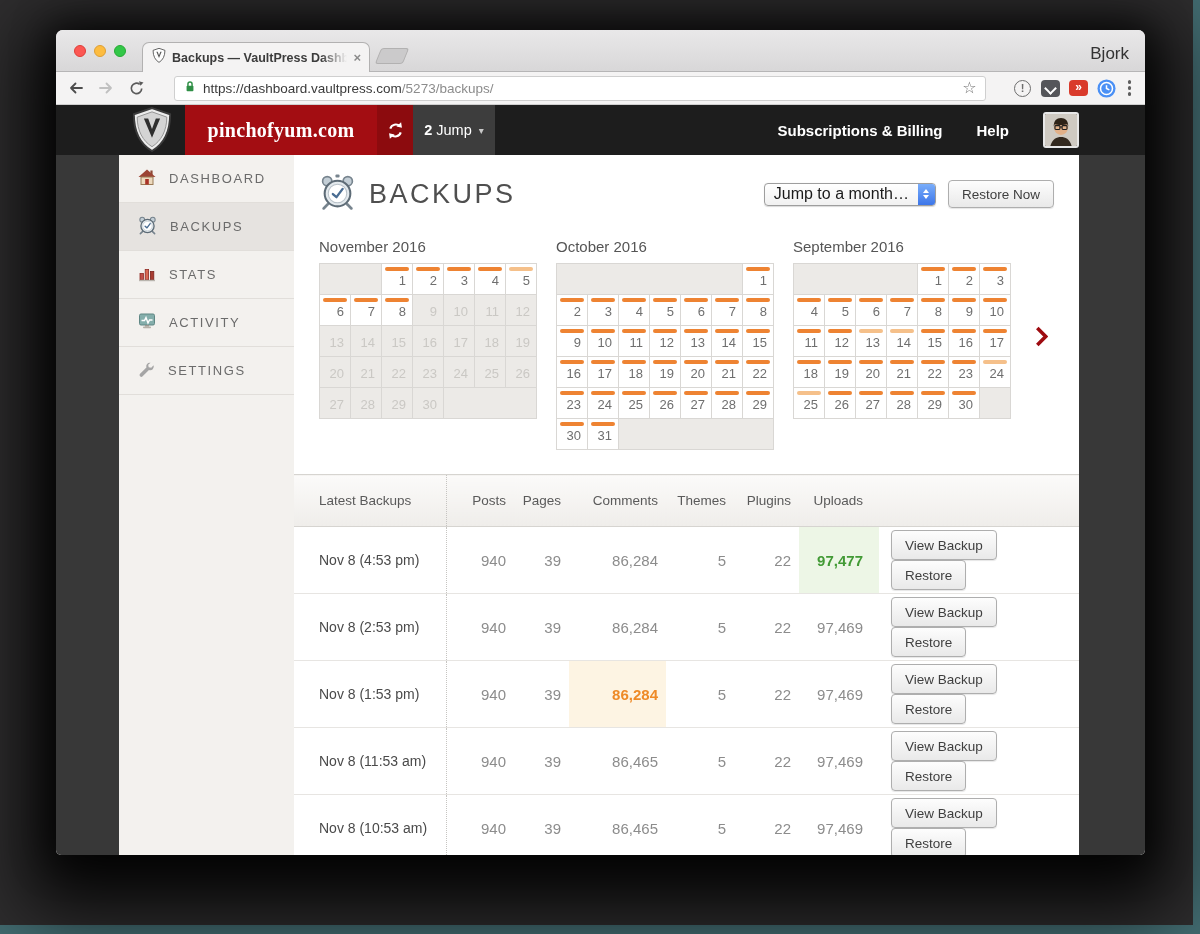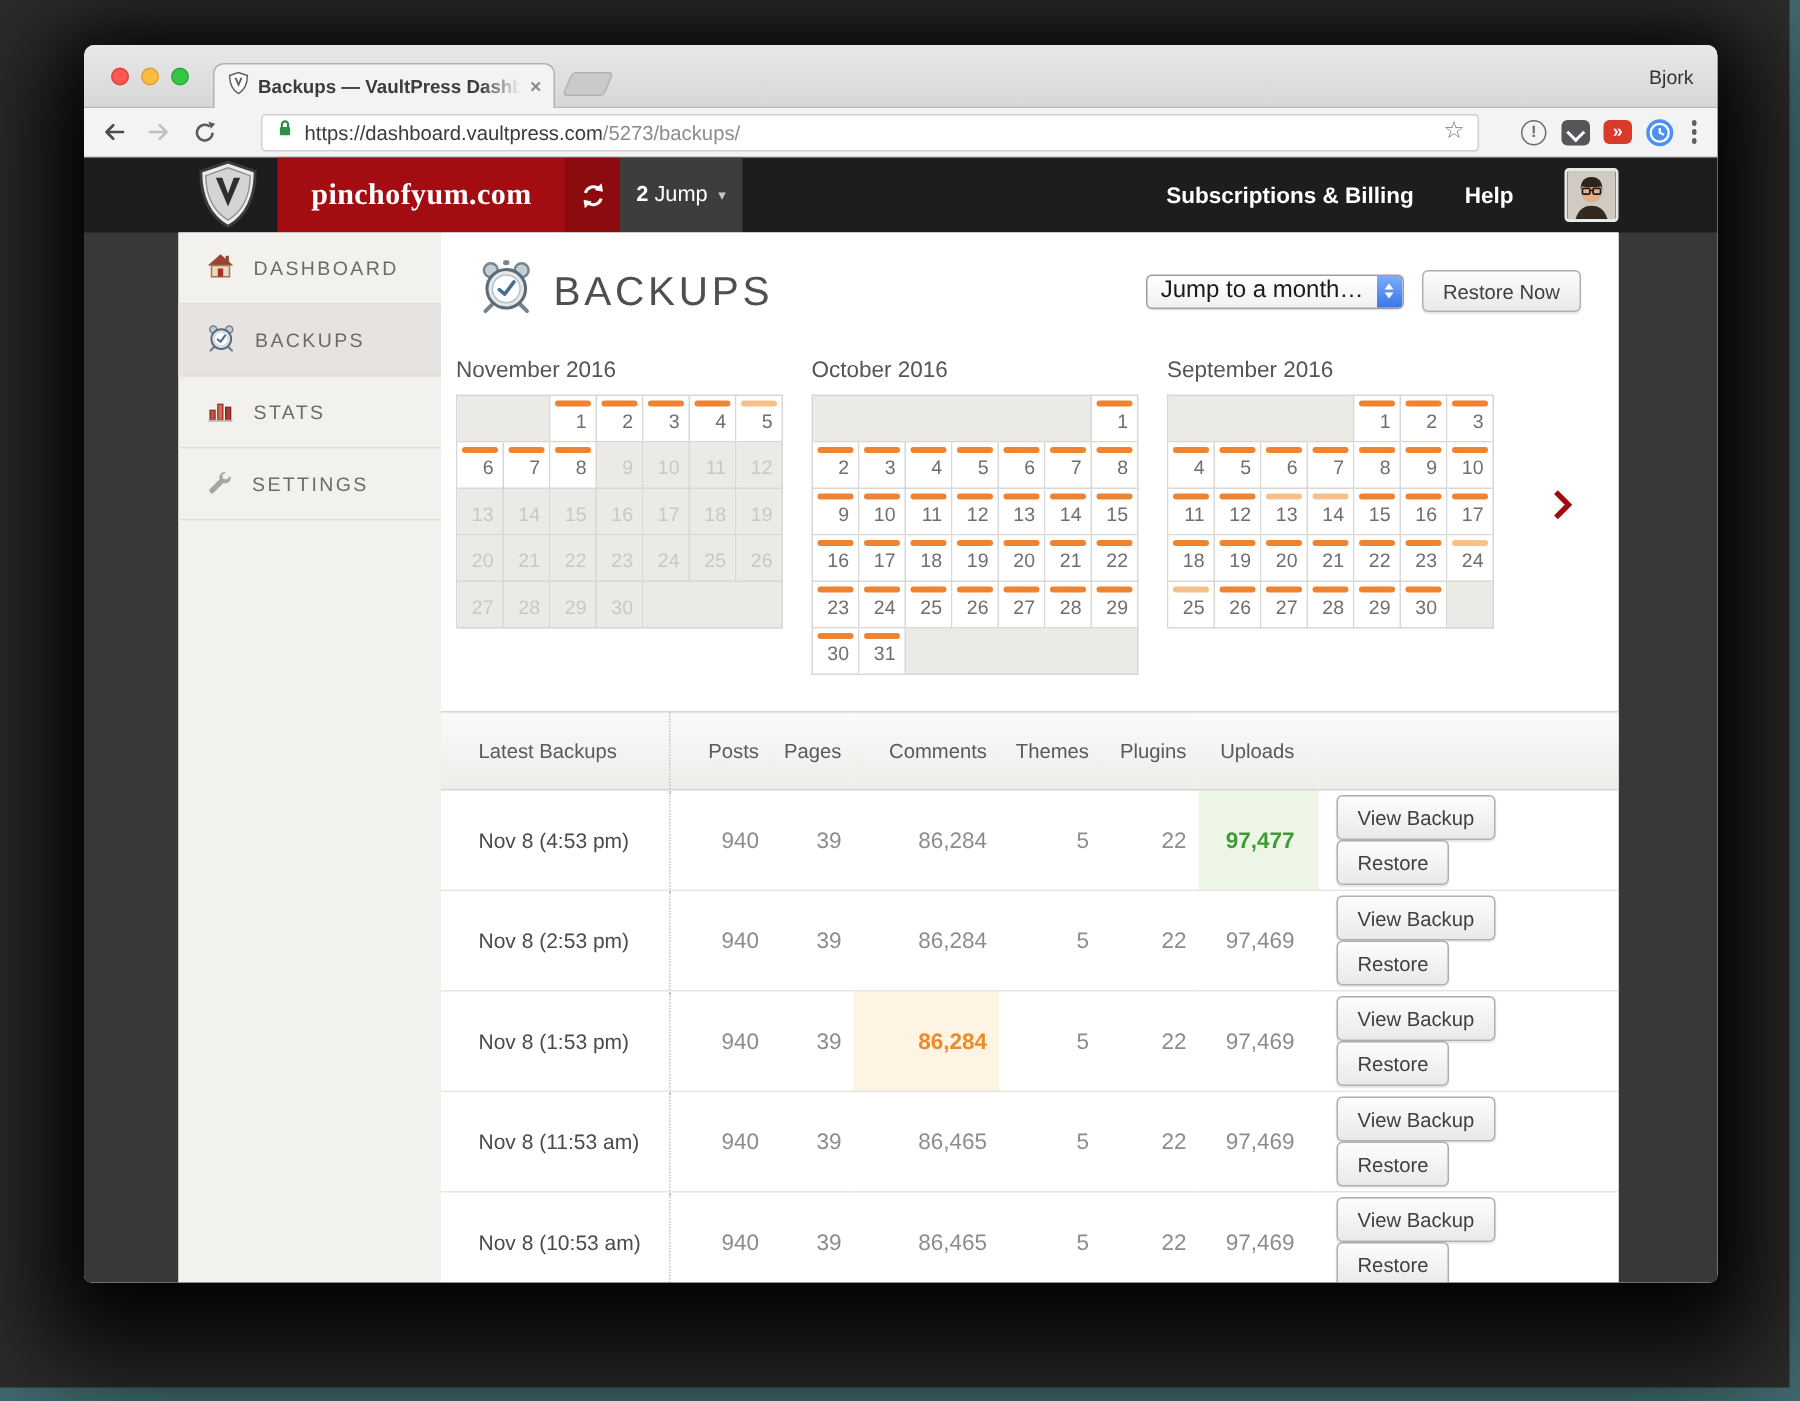--- a/index.html
+++ b/index.html
@@ -33,21 +33,21 @@
   .tab {
     position:absolute; left:86px; bottom:-1px; width:228px; height:30px;
     background:#f4f3f3; border:1px solid #b2b1b1; border-bottom:none;
     border-radius:7px 7px 0 0; display:flex; align-items:center; padding:0 8px 0 9px; gap:6px;font-weight:bold;
   }
   .tab-title { font-size:12.5px; color:#3c3c3c; white-space:nowrap; overflow:hidden; flex:1;
     -webkit-mask-image:linear-gradient(90deg,#000 85%,transparent); mask-image:linear-gradient(90deg,#000 85%,transparent); }
   .tab-close { font-size:13px; color:#8a8a8a; line-height:1; }
   .newtab-stub { position:absolute; left:322px; bottom:7px; width:28px; height:16px;
     background:#cbcacb; border:1px solid #b2b1b1; border-radius:3px; transform:skewX(-22deg); }
-  .profile-name { position:absolute; right:16px; top:14px; font-size:13px; color:#333;text-align:center; }
+  .profile-name { position:absolute; right:16px; top:14px; font-size:17px; color:#333;text-align:center; }
 
   
   .toolbar { height:33px; background:#f4f3f3; display:flex; align-items:center; padding:0 10px 0 8px; gap:6px;
     border-bottom:1px solid #cfcfcf; }
   .nav-btn { width:24px; height:24px; display:flex; align-items:center; justify-content:center; }
   .url-field {
     flex:1; height:25px; background:#fff; border:1px solid #cfcfcf; border-radius:3px;
     display:flex; align-items:center; padding:0 8px 0 9px; gap:7px; margin:0 20px;
   }
   .url-text { font-size:13.5px; color:#3a3a3a; white-space:nowrap; flex:1; }
@@ -101,21 +101,21 @@
   .stepper { width:17px; height:23px; background:linear-gradient(#7cb0fb,#3a73e8);
     display:flex; flex-direction:column; align-items:center; justify-content:center; gap:2px; }
   .stepper i { width:0; height:0; border-left:3.5px solid transparent; border-right:3.5px solid transparent; }
   .stepper .up { border-bottom:4.5px solid #fff; }
   .stepper .dn { border-top:4.5px solid #fff; }
   .btn { border:1px solid #aeaeae; border-radius:4px; background:linear-gradient(#fdfdfd,#e9e9e9);
     color:#3f3f3f; font-size:13.5px; font-family:inherit; padding:0 13px; height:28px; cursor:pointer;
     box-shadow:0 1px 1px rgba(0,0,0,.1); }
 
   
-  .calendars { margin-top:22px; padding-left:10px; display:flex; gap:19px; position:relative; }
+  .calendars { margin-top:22px; padding-left:25px; display:flex; gap:19px; position:relative; }
   .calendar .cal-title { font-size:15px; color:#555; margin-bottom:8px; }
   .cal-grid { display:grid; grid-template-columns:repeat(7,31px); grid-auto-rows:31px;
     border-top:1px solid #d9d7d4; border-left:1px solid #d9d7d4; }
   .cal-cell { border-right:1px solid #d9d7d4; border-bottom:1px solid #d9d7d4; position:relative;
     display:flex; align-items:center; justify-content:flex-end; padding:3px 6px 0 0; font-size:13px; }
   .cal-empty { background:#eceae7; }
   .cal-day { background:#fff; color:#6f6f6f; cursor:pointer; }
   .cal-future { background:#eceae7; color:#cac8c4; }
   .cal-bar { position:absolute; top:3px; left:3px; right:3px; height:3.5px; border-radius:2px; }
   .bar-s { background:var(--bar-solid,#ee8332); }
@@ -291,20 +291,31 @@
         <div class="side-item">
           <span>
             <svg viewBox="0 0 18 18" width="18" height="18">
               <rect x="2" y="9.5" width="3.4" height="6.3" fill="#c0504a" stroke="#8f2b24" stroke-width="0.8"></rect>
               <rect x="7.2" y="5.5" width="3.4" height="10.3" fill="#d86a55" stroke="#8f2b24" stroke-width="0.8"></rect>
               <rect x="12.4" y="7.5" width="3.4" height="8.3" fill="#a83c31" stroke="#7d241e" stroke-width="0.8"></rect>
               <rect x="1" y="15.8" width="16" height="1.4" fill="#b9b5ae"></rect>
             </svg>
           </span>
           <span>STATS</span>
+        </div>
+        <div class="side-item">
+          <span>
+            <svg viewBox="0 0 18 18" width="18" height="18">
+              <rect x="1.5" y="2" width="15" height="11" rx="1.5" fill="#84aeab" stroke="#5f8784" stroke-width="1"></rect>
+              <polyline points="3.5,8.5 6.5,8.5 8,5.5 10,11 11.5,8 14.5,8" fill="none" stroke="#fff" stroke-width="1.4"></polyline>
+              <rect x="7" y="13" width="4" height="1.6" fill="#9b978f"></rect>
+              <rect x="5" y="14.6" width="8" height="1.6" rx="0.8" fill="#b5b1a9"></rect>
+            </svg>
+          </span>
+          <span>ACTIVITY</span>
         </div>
         <div class="side-item">
           <span>
             <svg viewBox="0 0 18 18" width="17" height="17">
               <path d="M12.5 1.8 a3.8 3.8 0 0 0 -3.6 5 L2.2 13.5 a1.9 1.9 0 0 0 2.7 2.7 L11.6 9.5 a3.8 3.8 0 0 0 4.9 -4.9 L14 7.1 L11.3 6.6 L10.8 3.9 L13.3 1.9 Z" fill="#a5a5a5"></path>
             </svg>
           </span>
           <span>SETTINGS</span>
         </div>
       </div>

